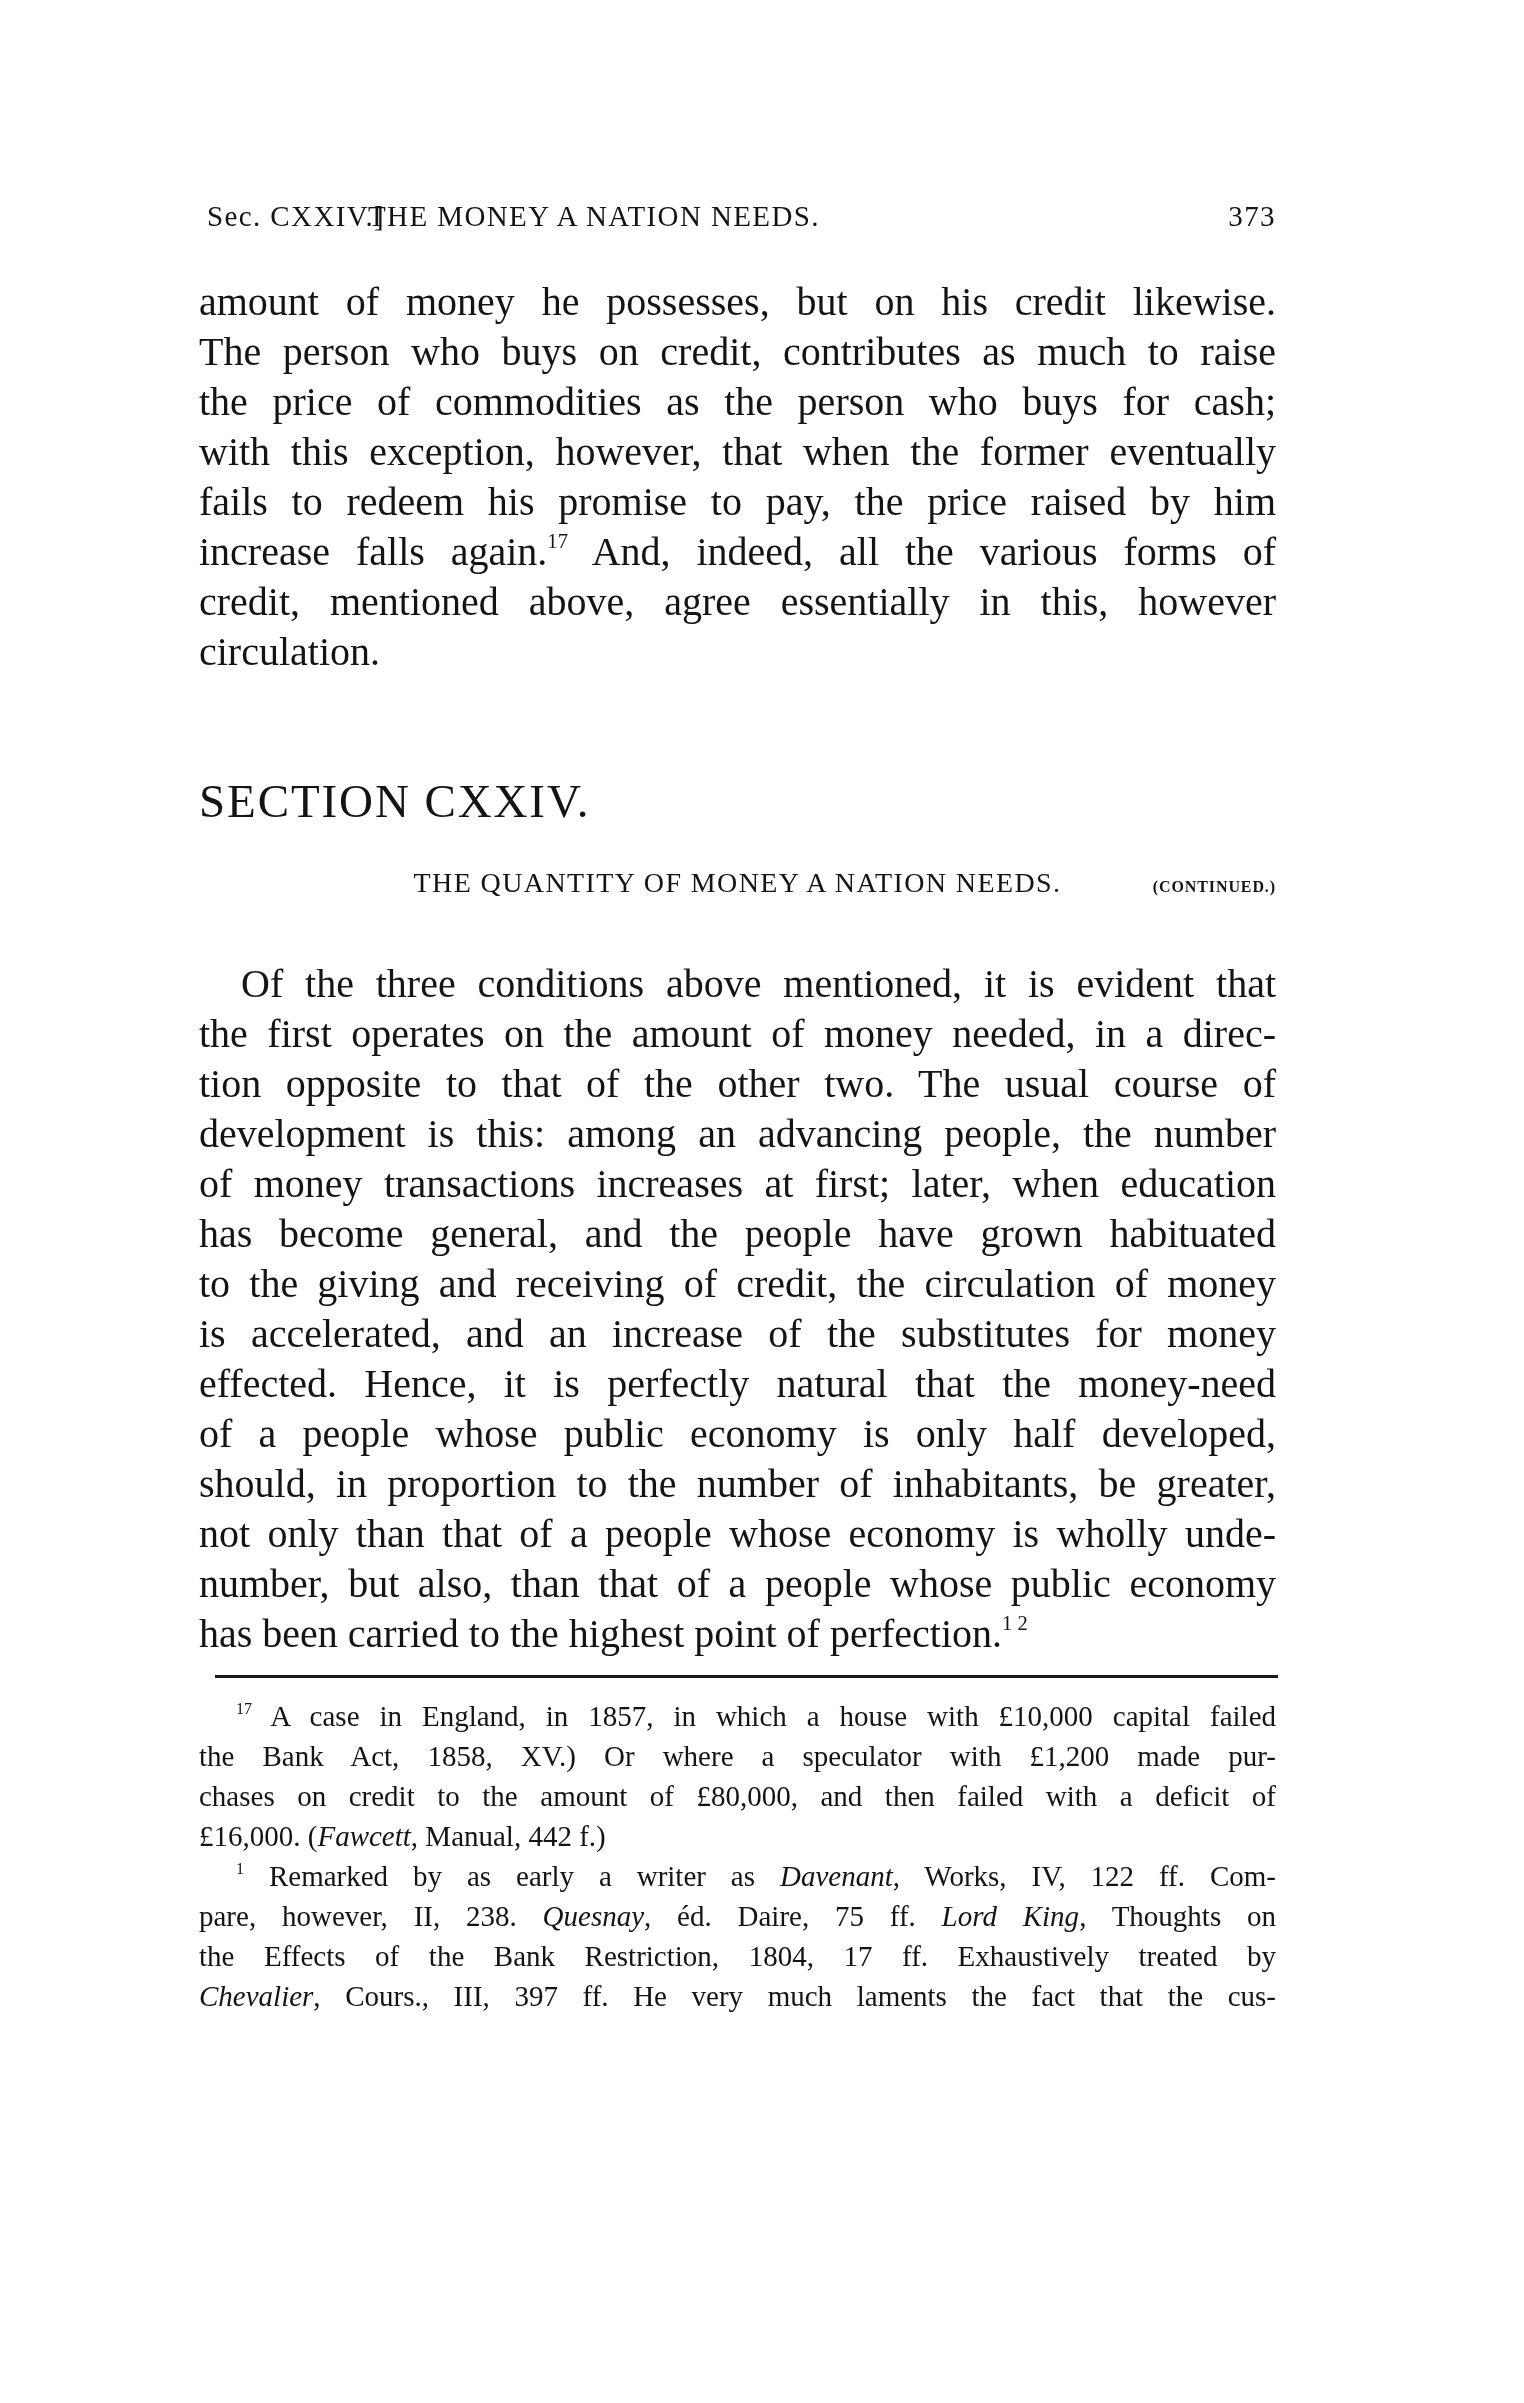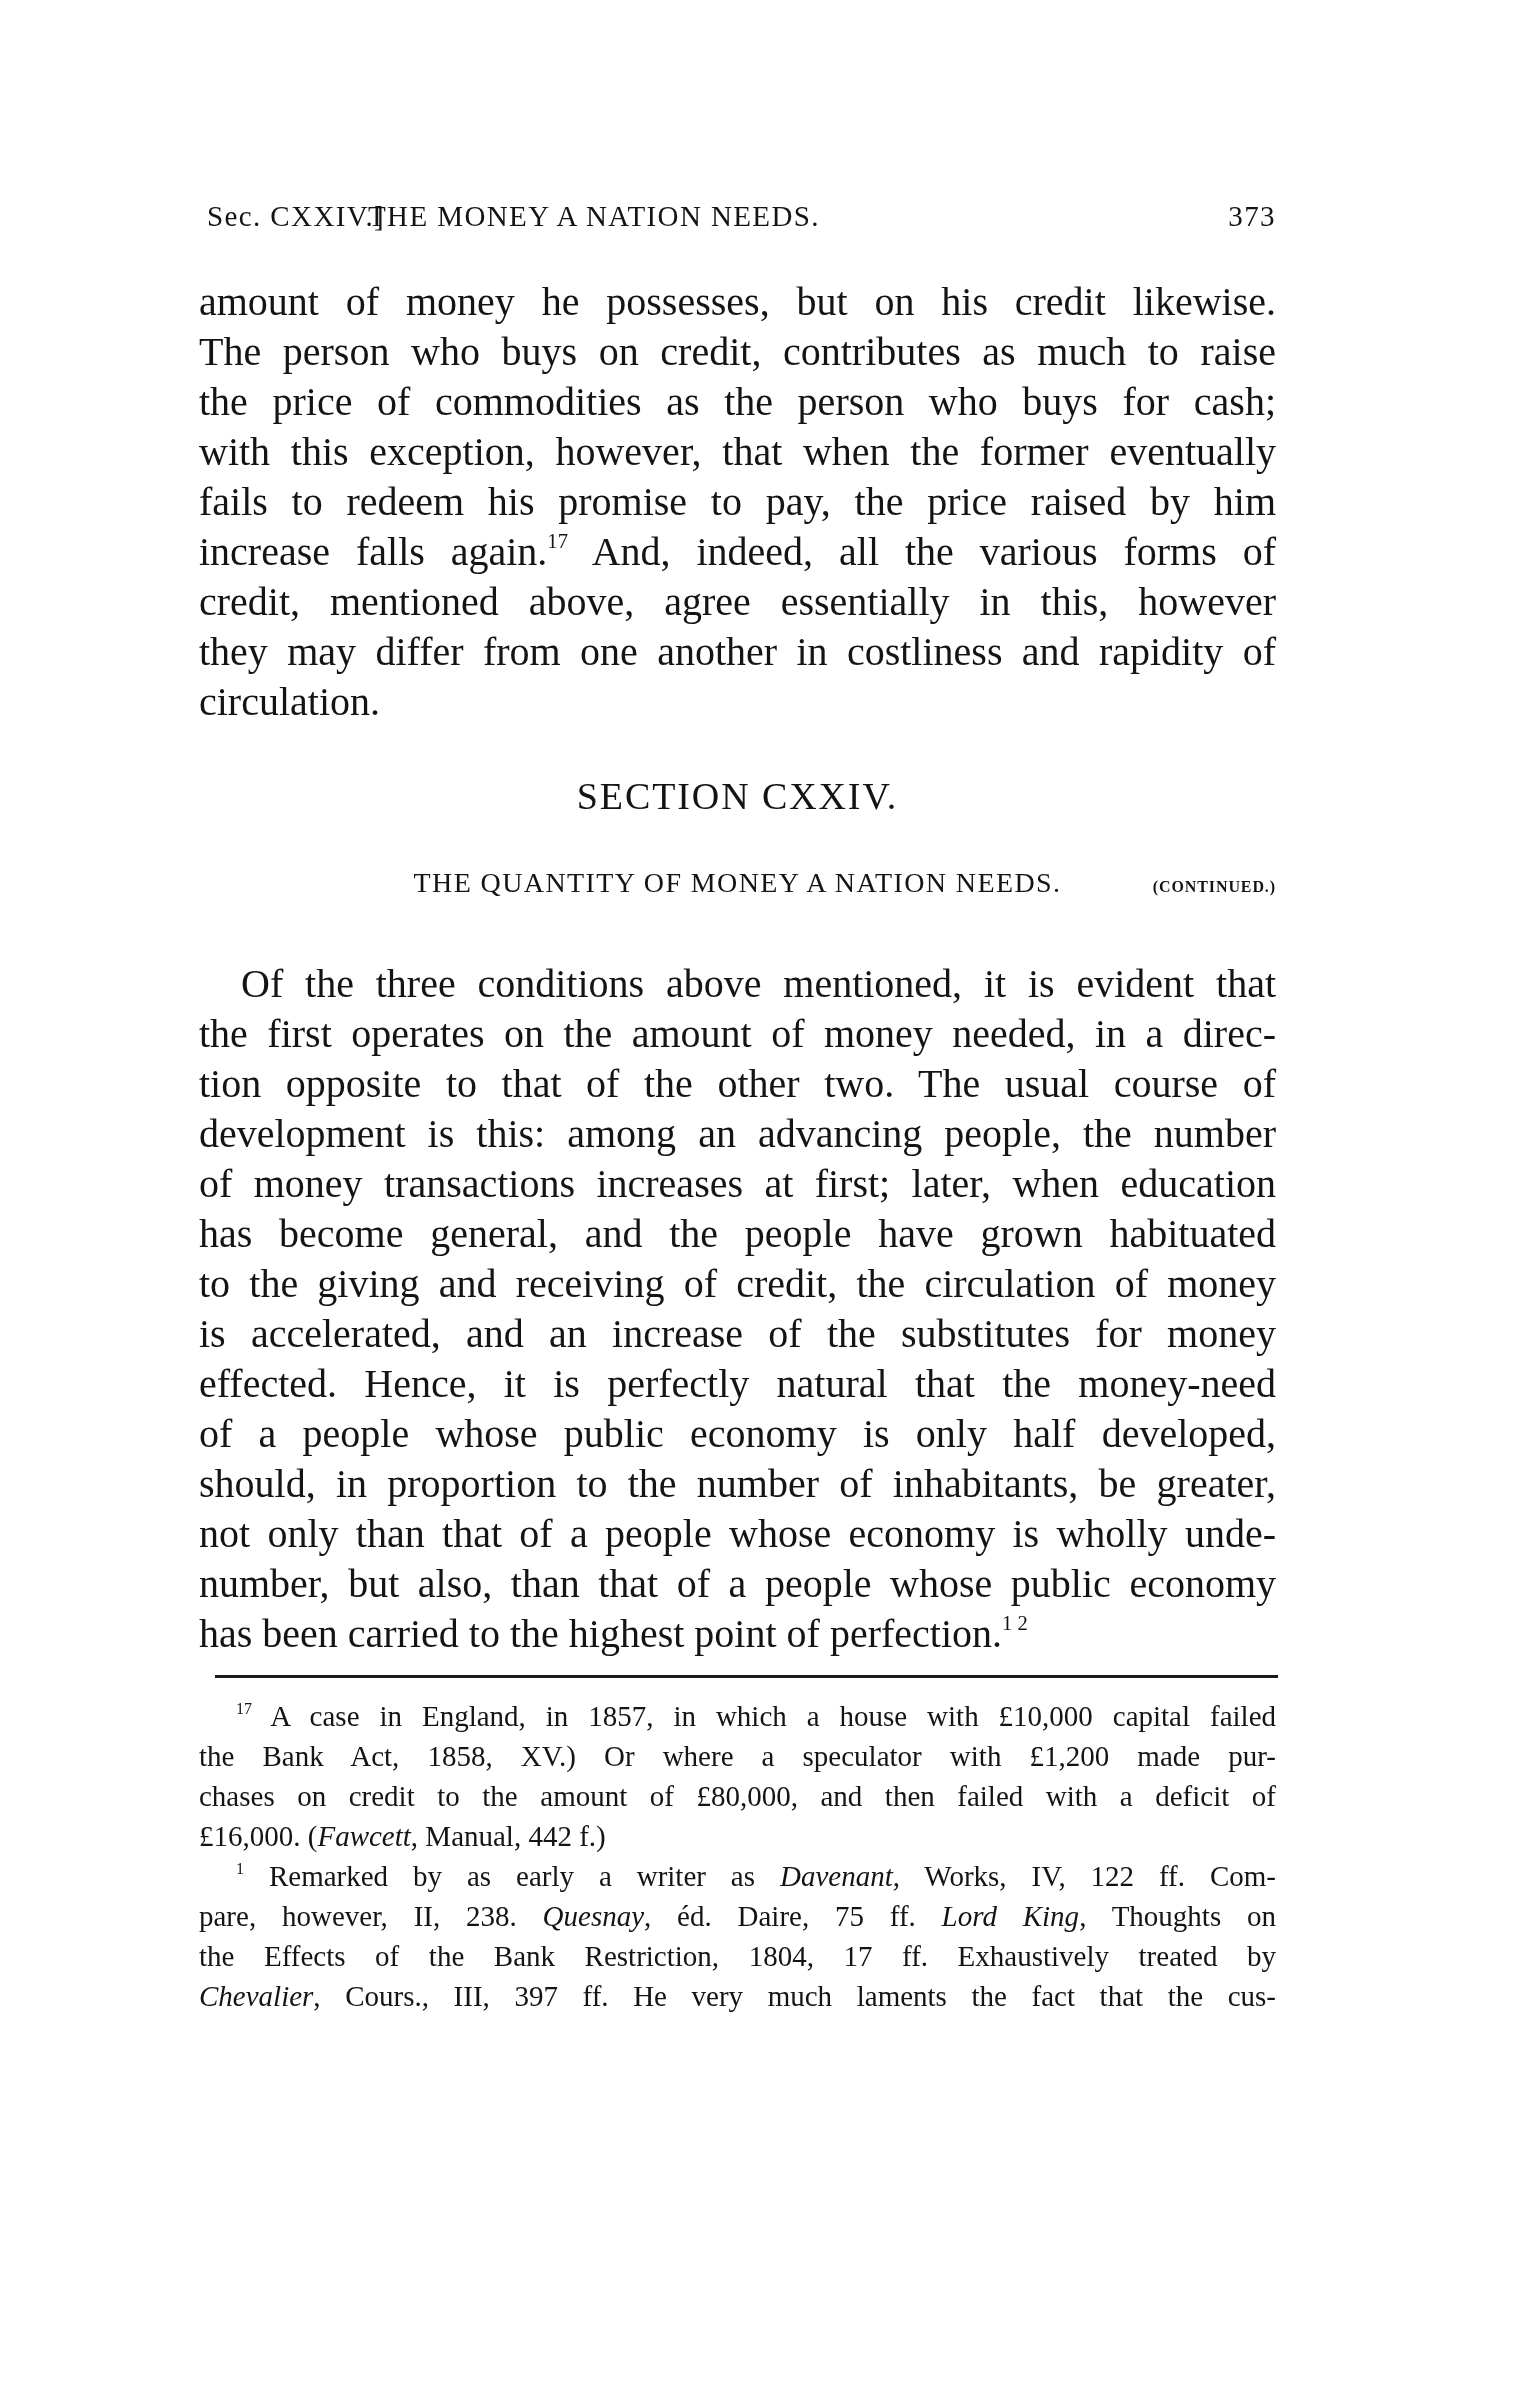--- a/index.html
+++ b/index.html
@@ -10,22 +10,22 @@
                   font-size: 29px; letter-spacing: 1.4px; }
   .running-head .sec { position: absolute; left: 0; top: 0; margin-left: 8px; }
   .running-head .title { position: absolute; left: 169px; top: 0; }
   .running-head .num { position: absolute; right: 0; top: 0; }
   .body-text { position: absolute; left: 0; width: 1077px; font-size: 40px; line-height: 50px;
                text-align: justify; }
   .line { display: block; white-space: nowrap; text-align-last: justify; text-align: justify; height: 50px; }
   .line.last { text-align-last: left; }
   .line.indent { padding-left: 42px; }
   sup { font-size: 20.6px; line-height: 0; vertical-align: 17px; }
-  .section-title { position: absolute; top: 774px; left: 0; width: 1077px; text-align: center;
-                   font-size: 38px; letter-spacing: 1.9px; }
+  .section-title { position: absolute; top: 774px; left: 0; width: 1077px; text-align: left;
+                   font-size: 47px; letter-spacing: 1.9px; }
   .section-subtitle { position: absolute; top: 867px; left: 0; width: 1077px; text-align: center;
                       font-size: 28px; letter-spacing: 1.4px; }
   .section-note { position: absolute; top: 878px; left: 0; width: 1077px; text-align: right;
                   font-size: 16px; letter-spacing: 0.9px; font-weight: bold; }
   .rule { position: absolute; top: 1675px; left: 16px; width: 1063px; height: 2.8px; background: #1a1a1a; }
   .footnotes { position: absolute; top: 1696px; left: 0; width: 1077px; font-size: 29px; line-height: 40px; }
   .fn-line { display: block; white-space: nowrap; text-align: justify; text-align-last: justify; height: 40px; }
   .fn-line.last { text-align-last: left; }
   .fn-line.indent { padding-left: 37px; }
   .fn-line sup { font-size: 16px; vertical-align: 12px; }
@@ -43,21 +43,20 @@
   </div>
 
   <div class="body-text" style="top:277px;">
     <span class="line">amount of money he possesses, but on his credit likewise.</span>
     <span class="line">The person who buys on credit, contributes as much to raise</span>
     <span class="line">the price of commodities as the person who buys for cash;</span>
     <span class="line">with this exception, however, that when the former eventually</span>
     <span class="line">fails to redeem his promise to pay, the price raised by him</span>
     <span class="line"><span>increase falls again.</span><sup>17</sup><span> And, indeed, all the various forms of</span></span>
     <span class="line">credit, mentioned above, agree essentially in this, however</span>
-    <span class="line">they may differ from one another in costliness and rapidity of</span>
     <span class="line last">circulation.</span>
   </div>
 
   <div class="section-title">SECTION CXXIV.</div>
   <div class="section-subtitle">THE QUANTITY OF MONEY A NATION NEEDS.</div>
   <div class="section-note">(CONTINUED.)</div>
 
   <div class="body-text" style="top:959px;">
     <span class="line indent">Of the three conditions above mentioned, it is evident that</span>
     <span class="line">the first operates on the amount of money needed, in a direc-</span>

